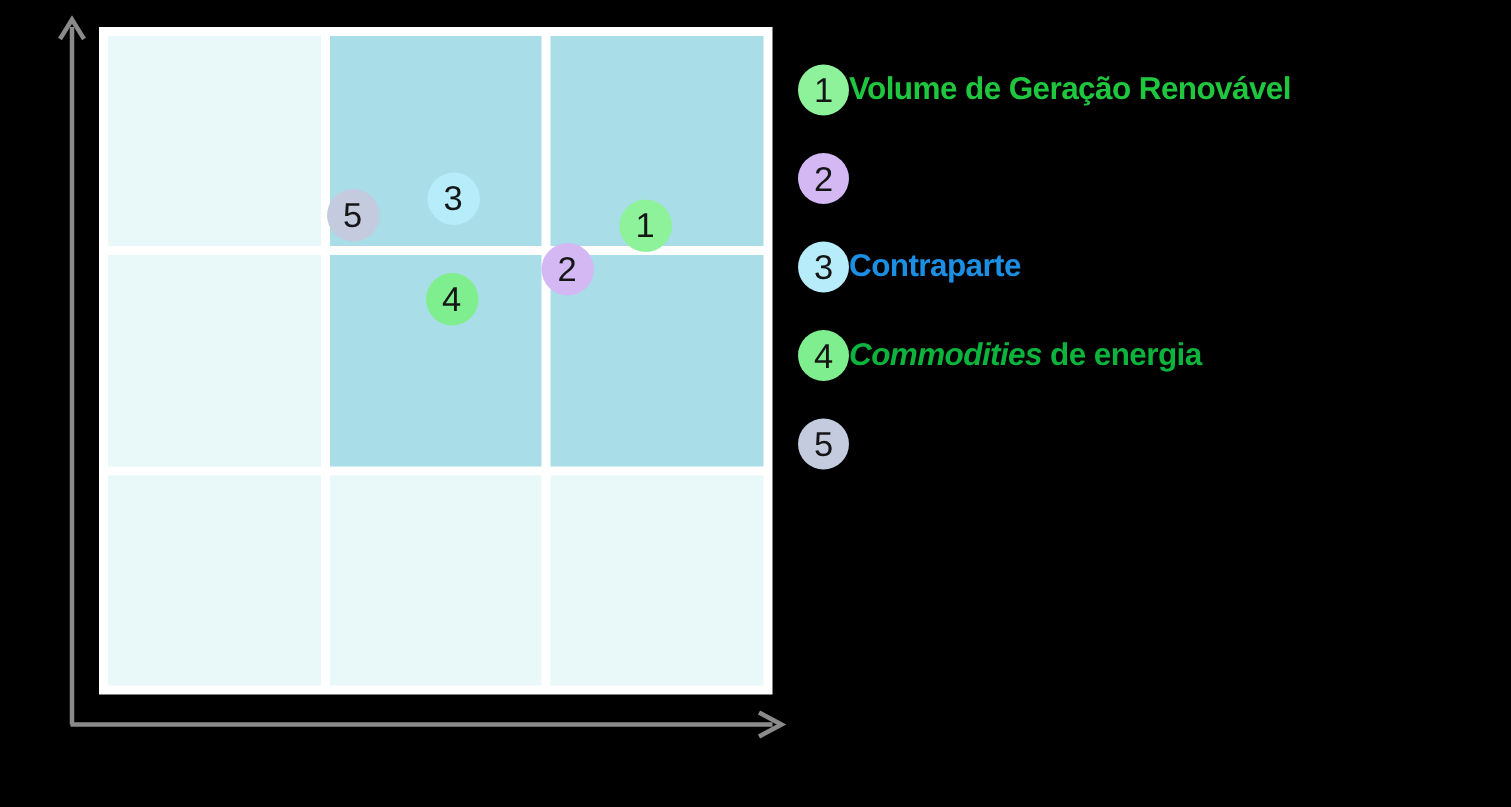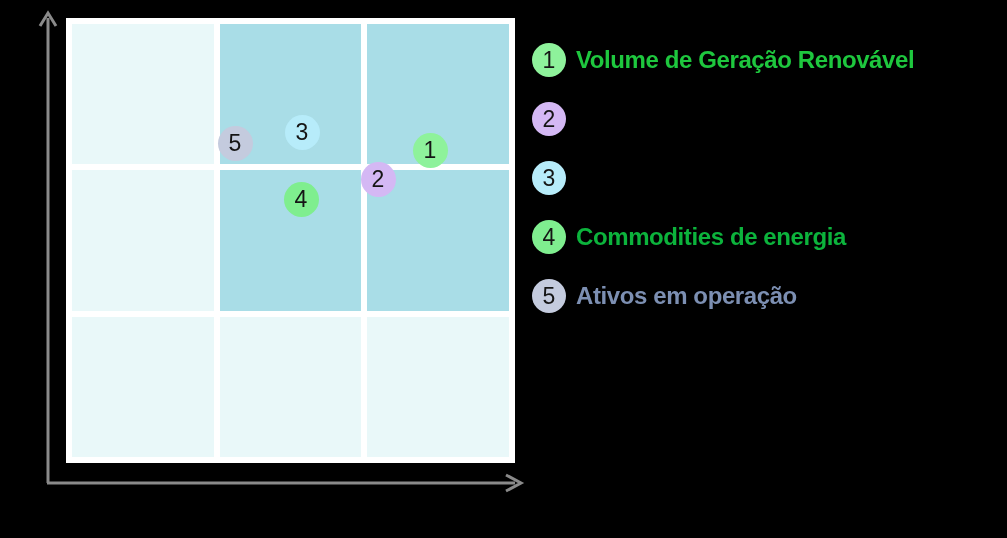--- a/index.html
+++ b/index.html
@@ -55,27 +55,26 @@
     width: 34px; height: 34px;
     border-radius: 50%;
     display: grid; place-items: center;
     font-size: 23px;
     font-weight: 400;
     color: #151515;
     flex: 0 0 34px;
     line-height: 1;
   }
   .legend-label {
-    margin-left: 10px;
-    font-size: 24px;
+    font-size: 21px;
     font-weight: 700;
     letter-spacing: -0.4px;
     white-space: nowrap;
   }
-  .legend-label .it { }
+  .legend-label .it { font-style: italic; }
 </style>
 </head>
 <body style="background: rgb(0, 0, 0);">
 
 <div id="stage">
 
   <svg class="axes" width="1007" height="538" viewBox="0 0 1007 538">
     <g>
       <path d="M48 483 L48 18" stroke="#8a8a8a" stroke-width="3" fill="none"></path>
       <path d="M40 26 L48 13 L56 26" stroke="#8a8a8a" stroke-width="3" fill="none"></path>
@@ -109,24 +108,24 @@
   <div class="legend">
       <div class="legend-item">
         <span class="legend-circle" style="background: rgb(142, 242, 155); color: rgb(21, 21, 21);">1</span>
         <span class="legend-label" style="color: rgb(30, 199, 62);"><span>Volume de Geração Renovável</span></span>
       </div>
       <div class="legend-item">
         <span class="legend-circle" style="background: rgb(212, 184, 244); color: rgb(21, 21, 21);">2</span>
       </div>
       <div class="legend-item">
         <span class="legend-circle" style="background: rgb(183, 236, 250); color: rgb(21, 21, 21);">3</span>
+        <span class="legend-label" style="color: rgb(27, 143, 227);"><span>Contraparte</span></span>
       </div>
       <div class="legend-item">
         <span class="legend-circle" style="background: rgb(127, 238, 143); color: rgb(21, 21, 21);">4</span>
         <span class="legend-label" style="color: rgb(12, 179, 60);"><span class="it">Commodities</span><span> de energia</span></span>
       </div>
       <div class="legend-item">
         <span class="legend-circle" style="background: rgb(196, 203, 222); color: rgb(21, 21, 21);">5</span>
-        <span class="legend-label" style="color: rgb(124, 143, 178);"><span>Ativos em operação</span></span>
       </div>
     </div>
 
 </div>
 
 </body></html>

